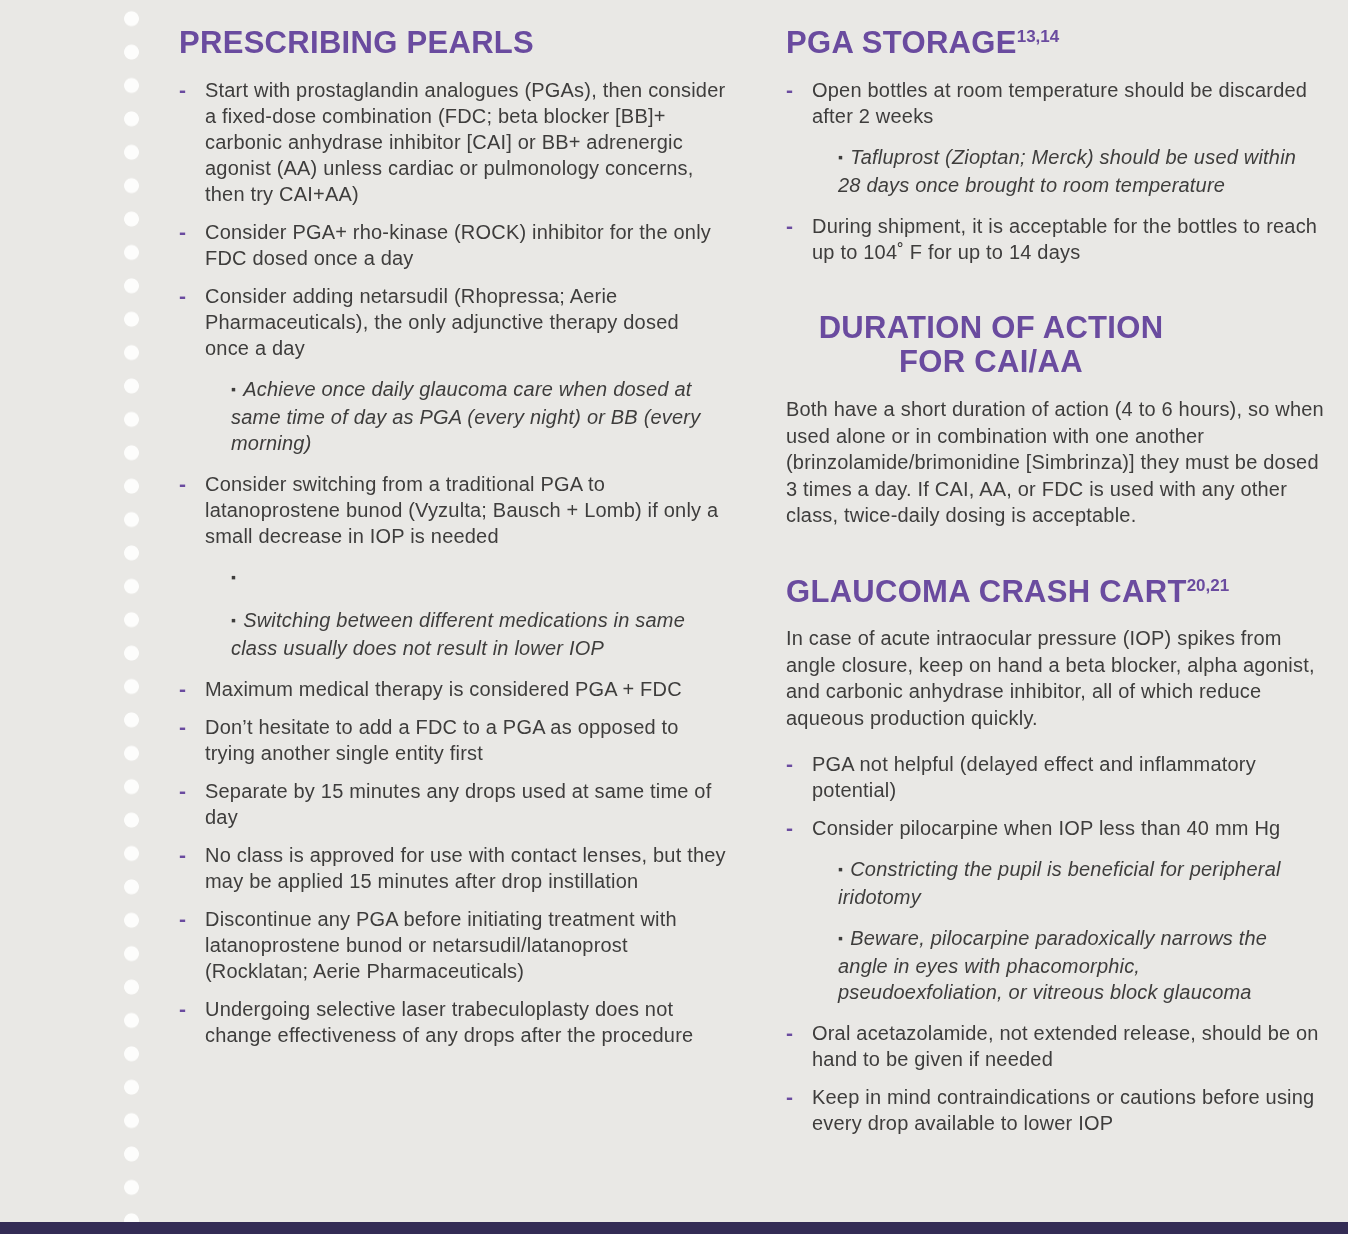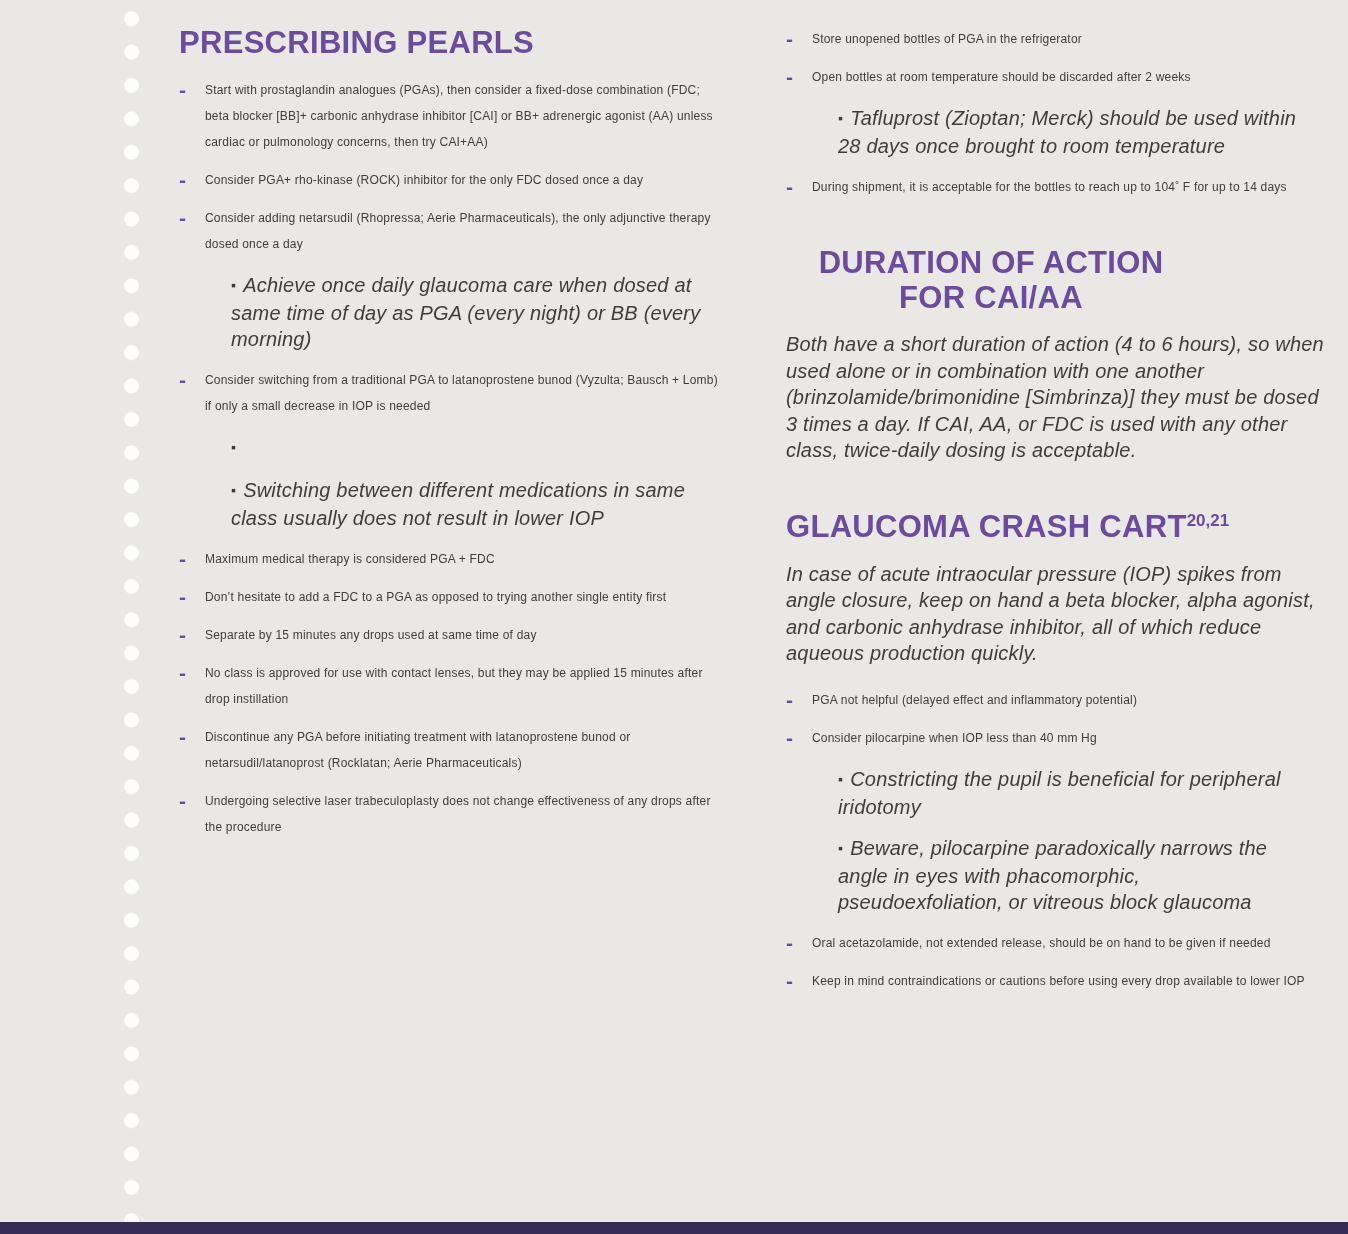--- a/index.html
+++ b/index.html
@@ -43,39 +43,38 @@
     letter-spacing:0;
   }
   .heading-duration{max-width:410px;text-align:center;}
   .item{margin-bottom:12px;}
   .bullet{display:flex;}
   .dash{flex:0 0 26px;color:var(--accent);font-weight:800;font-size:21px;line-height:26px;}
   .dash::before{content:"-";}
   .btxt{
     flex:1;
     color:var(--text);
-    font-size:12px;line-height:26px;
+    font-size:20px;line-height:26px;
     letter-spacing:.2px;
   }
   .sub{
     margin:15px 16px 15px 52px;
     font-style:italic;
     color:var(--text);
     font-size:20px;line-height:26px;
     letter-spacing:.2px;
   }
   .sub.tight{margin-top:2px;}
   .sq{font-style:normal;}
   .sq::before{content:"▪";font-size:14px;margin-right:7px;position:relative;top:-2px;}
   .para{
     color:var(--text);
     font-size:20px;line-height:26.5px;
     letter-spacing:.2px;
     margin-bottom:20px;
-    font-style:italic;
   }
   .section{margin-bottom:46px;}
   .section:last-child{margin-bottom:0;}
   .footer-bar{
     position:absolute;left:0;right:0;bottom:0;height:12px;
     background:var(--footer);
   }
 </style>
 </head>
 <body>
@@ -164,27 +163,22 @@
         <div class="bullet">
           <span class="dash"></span>
           <span class="btxt">Undergoing selective laser trabeculoplasty does not change effectiveness of any drops after the procedure</span>
         </div>
       </div>
     </div>
 
     <div class="col-right">
 
       <div class="section">
-
-        <div class="item">
-          <div class="bullet">
-            <span class="dash"></span>
-            <span class="btxt">Store unopened bottles of PGA in the refrigerator</span>
-          </div>
-        </div>
+        <h1 class="heading"><span>PGA STORAGE</span><sup class="supref">13,14</sup></h1>
+
 
         <div class="item">
           <div class="bullet">
             <span class="dash"></span>
             <span class="btxt">Open bottles at room temperature should be discarded after 2 weeks</span>
           </div>
           <div class="sub">
             <span class="sq"></span><span>Tafluprost (Zioptan; Merck) should be used within 28 days once brought to room temperature</span>
           </div>
         </div>

